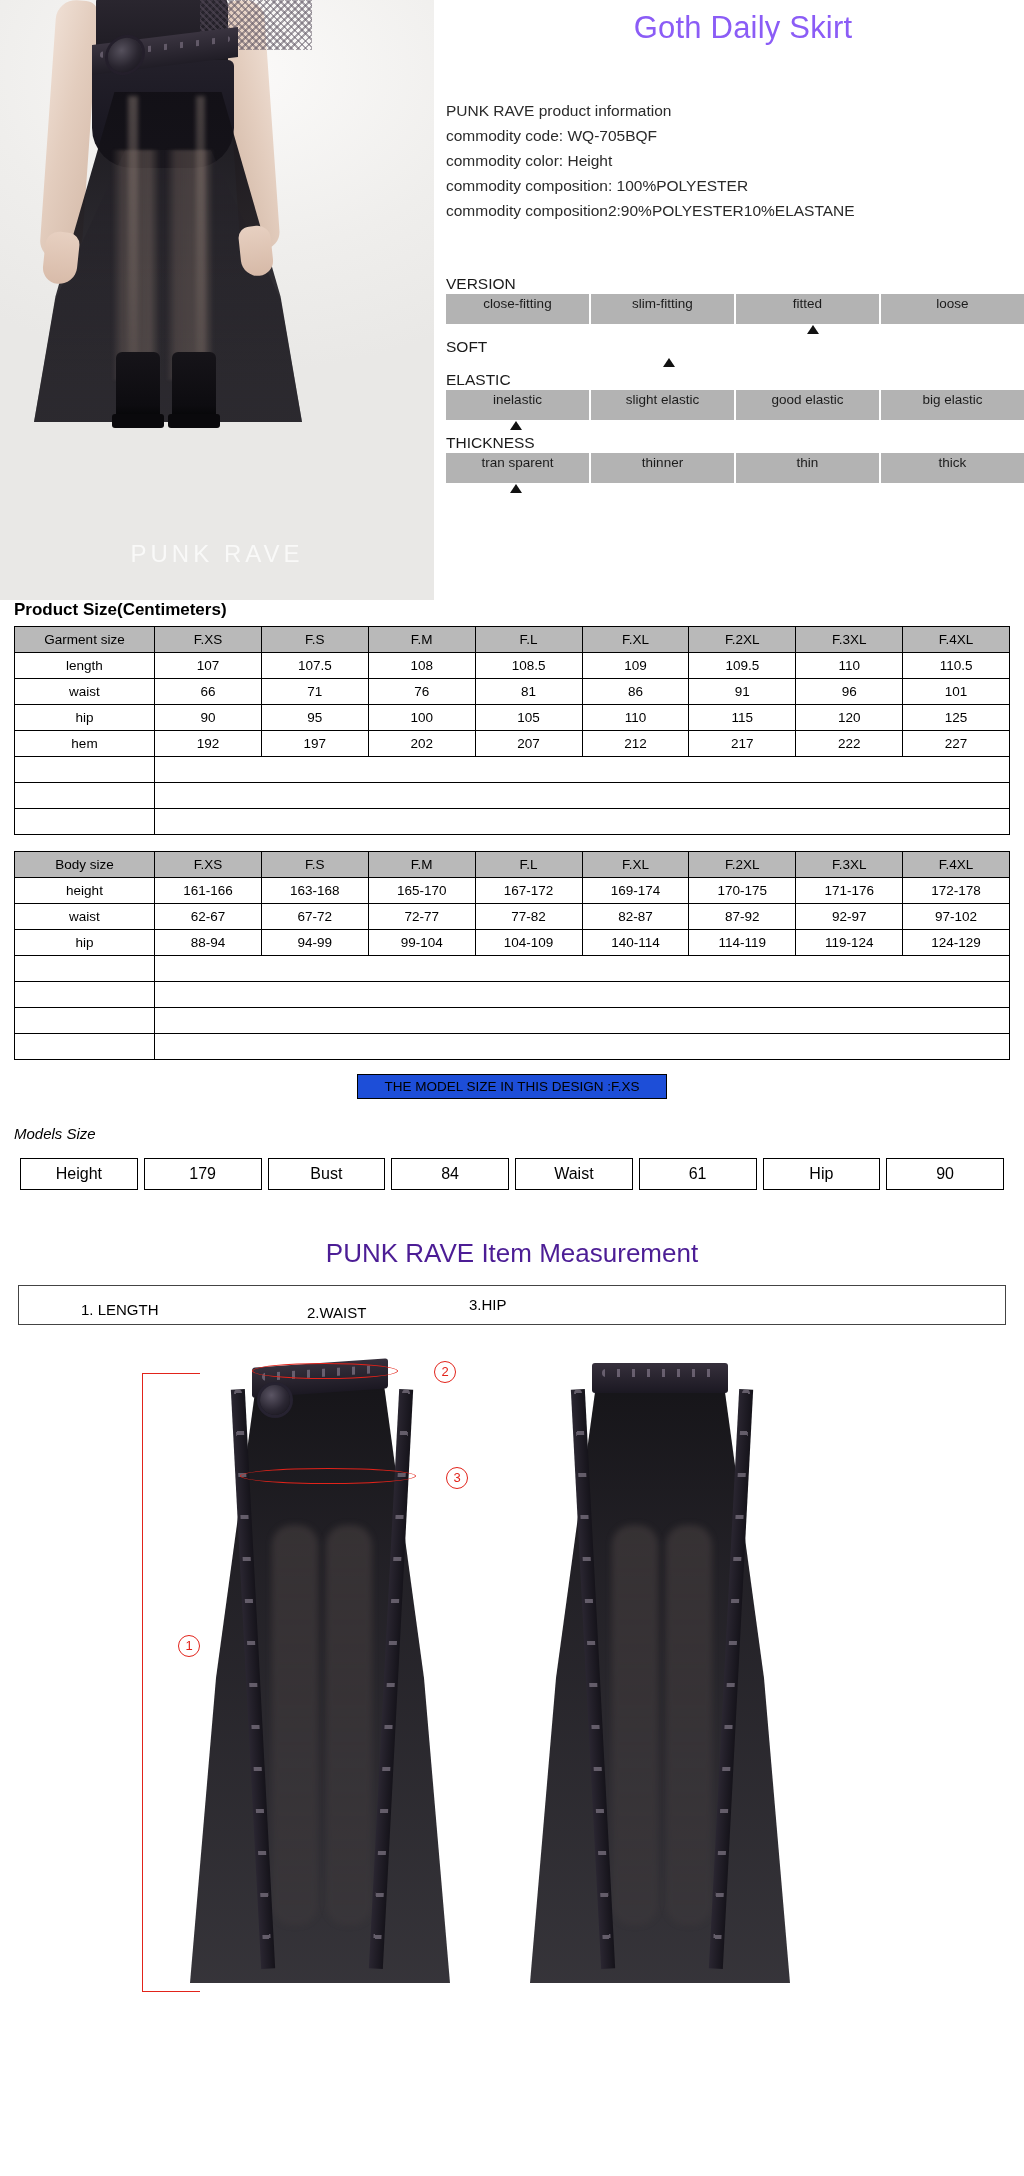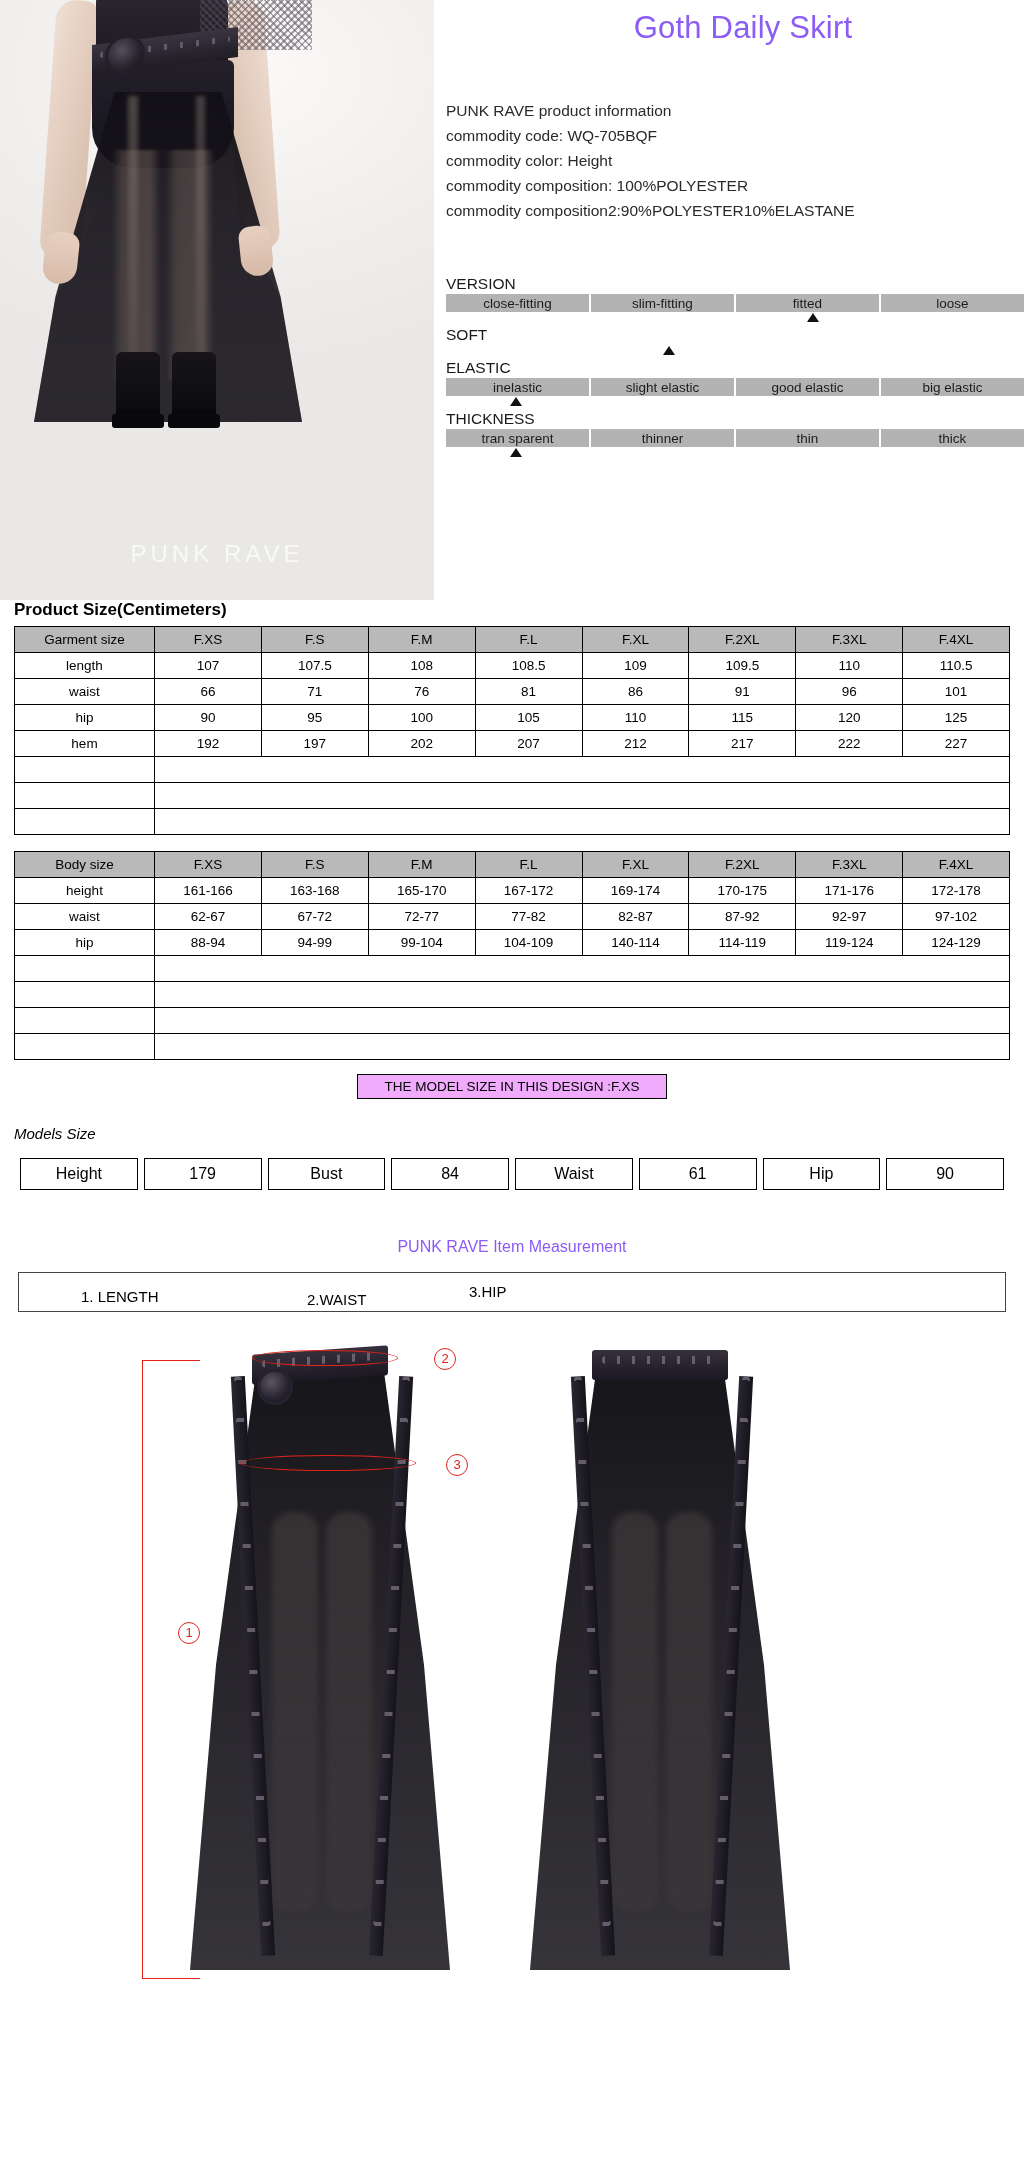--- a/index.html
+++ b/index.html
@@ -161,21 +161,21 @@
 
   
   .attrs { margin-top: 52px; }
   .attr-group { margin-bottom: 3px; }
   .attr-label {
     font-size: 15.5px;
     line-height: 18px;
     color: #1a1a1a;
     margin-bottom: 1px;
   }
-  .attr-row { display: flex; gap: 2px; height: 18px; }
+  .attr-row { display: flex; gap: 2px; height: 30px; }
   .attr-cell {
     background: #b3b3b3;
     color: #1c1c1c;
     font-size: 13.5px;
     line-height: 19px;
     text-align: center;
     flex: 1 1 0;
     white-space: nowrap;
   }
   .attr-marks { position: relative; height: 11px; }
@@ -213,21 +213,21 @@
     padding: 0;
   }
   table.sz thead th { background: #b9b9b9; font-size: 13.5px; }
   table.sz .rowhead { width: 140px; }
   table.sz tbody td.rowhead { background:#fff; }
   table.sz tr.blank td { height: 26px; }
 
   .model-banner-wrap { text-align:center; margin-top: 14px; }
   .model-banner {
     display: inline-block;
-    background: #f0abfc;
+    background: #1d4ed8;
     border: 1px solid #000;
     font-size: 13.5px;
     padding: 4px 26px;
     color:#000;
   }
 
   .models-size-title {
     font-size: 15px;
     font-weight: normal;
     margin: 26px 0 16px 0;
@@ -243,23 +243,23 @@
     border: 1px solid #000;
     height: 32px;
     text-align: center;
     font-size: 16px;
     color:#000;
   }
 
   
   .meas-title {
     text-align: center;
-    font-size: 16px;
+    font-size: 26px;
     margin: 48px 0 16px 0;
-    color:#8b5cf6;
+    color:#4c1d95;
   }
   .legend-box {
     margin: 0 18px;
     border: 1px solid #444;
     height: 40px;
     position: relative;
   }
   .legend-box span {
     position: absolute;
     font-size: 15px;

